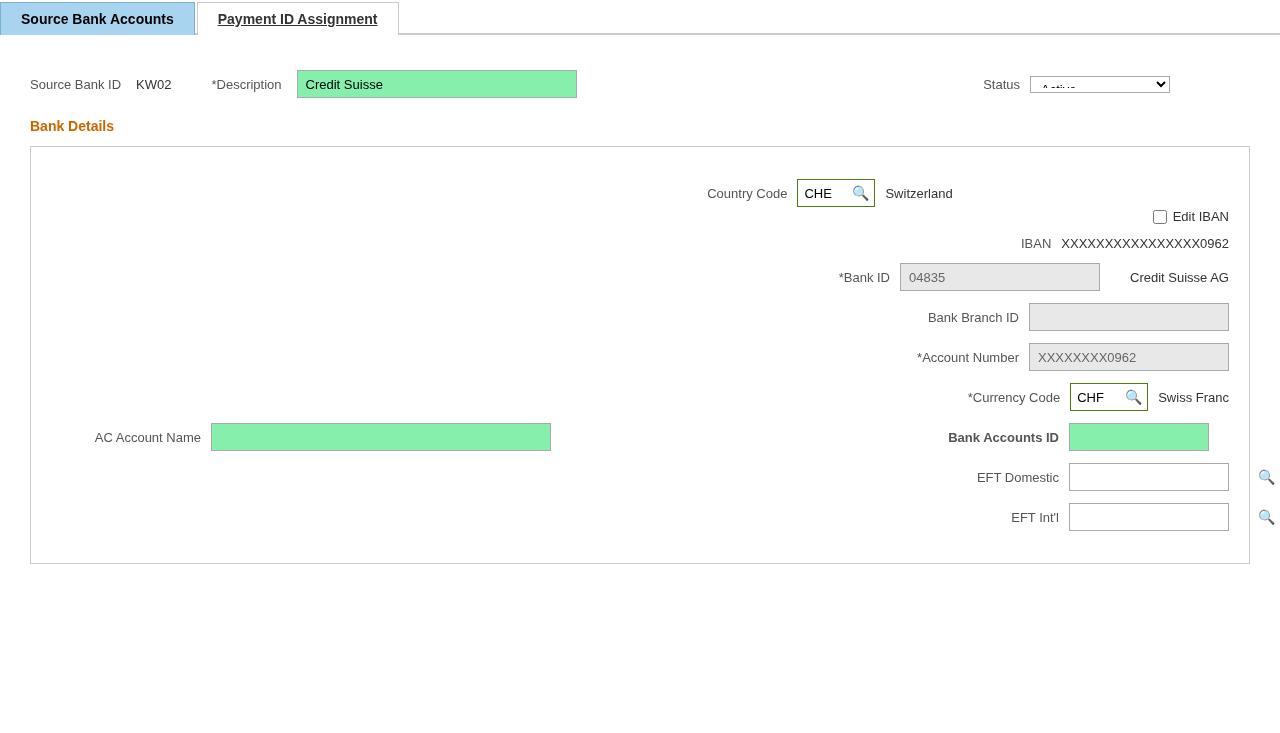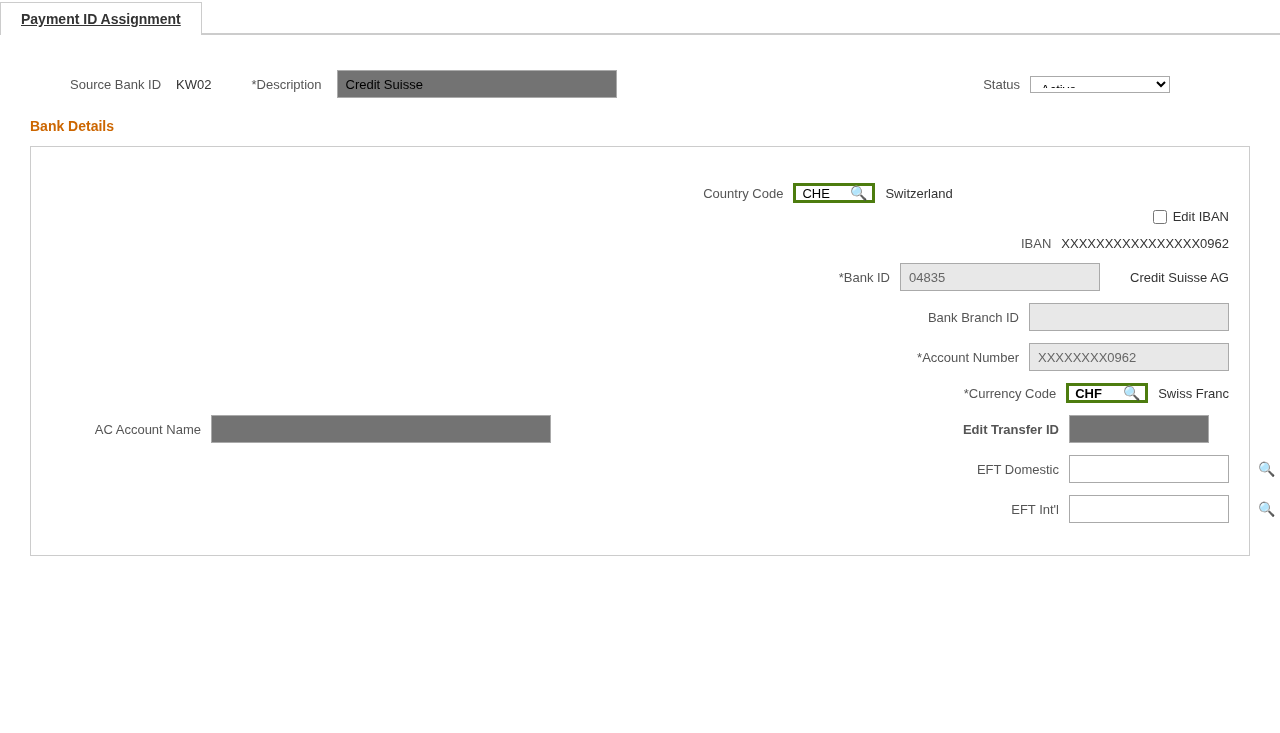--- a/index.html
+++ b/index.html
@@ -42,21 +42,21 @@
       font-size: 13px;
       min-width: 160px;
     }
     .form-value { font-size: 13px; margin-left: 5px; }
 
     input[type="text"] {
       border: 1px solid #aaa;
       padding: 4px 8px;
       font-size: 13px;
       height: 28px;
-      background: #737373;
+      background: #86efac;
     }
     input[type="text"].disabled-input {
       background: #e8e8e8;
       color: #666;
     }
     input[type="text"].wide { width: 280px; }
     input[type="text"].medium { width: 200px; }
     input[type="text"].full { width: 420px; }
 
     select {
@@ -81,22 +81,22 @@
       color: #cc6600;
       font-weight: bold;
       font-size: 14px;
       margin-bottom: 12px;
     }
 
     
     .search-field {
       display: flex;
       align-items: center;
-      border: 3px solid #4d7c0f;
-      height: 20px;
+      border: 1px solid #4d7c0f;
+      height: 28px;
       background: #fff;
     }
     .search-field input {
       border: none;
       outline: none;
       padding: 4px 6px;
       font-size: 13px;
       width: 60px;
       background: transparent;
     }
@@ -137,30 +137,33 @@
     .inline-text { margin-left: 10px; font-size: 13px; color: #333; }
 
     .two-col-row { display: flex; align-items: center; gap: 80px; }
 
     .field-group { display: flex; align-items: center; }
   </style>
 </head>
 <body>
 
 <div class="tabs">
+  <div class="tab active">
+    <span>Source Bank Accounts</span>
+  </div>
   <div class="tab inactive">
     <span>Payment ID Assignment</span>
   </div>
 </div>
 
 <div class="main-content">
 
   <div class="header-form">
     <div class="field-group">
-      <span class="form-label" style="min-width:auto; text-align:right; padding-right:10px;margin-left:40px;">Source Bank ID</span>
+      <span class="form-label" style="min-width:auto; text-align:right; padding-right:10px;">Source Bank ID</span>
       <span class="form-value" style="font-size:13px; margin-left:5px;">KW02</span>
     </div>
     <div class="field-group">
       <span class="form-label" style="min-width:auto; text-align:right; padding-right:10px; color:#555;">*Description</span>
       <input type="text" class="wide" style="margin-left: 5px;" value="Credit Suisse">
     </div>
     <div class="field-group" style="margin-left:auto; padding-right:80px;">
       <span style="font-size:13px; color:#555; padding-right:10px;">Status</span>
       <select>
         <option>Active</option>
@@ -204,33 +207,33 @@
 
     <div class="form-row">
       <span class="form-label">*Account Number</span>
       <input type="text" class="medium disabled-input" value="XXXXXXXX0962" style="">
     </div>
 
 
     <div class="form-row">
       <span class="form-label">*Currency Code</span>
       <div class="search-field">
-        <input type="text" style="width: 50px; font-weight: bold;" value="CHF">
+        <input type="text" style="width: 50px;" value="CHF">
         <button class="search-btn">🔍</button>
       </div>
       <span class="inline-text">Swiss Franc</span>
     </div>
 
     <div class="form-row two-col-row">
       <div class="field-group">
         <span class="form-label">AC Account Name</span>
         <input type="text" style="width: 340px;">
       </div>
       <div class="field-group" style="margin-left:auto; padding-right:20px;">
-        <span style="font-size:13px; color:#555; padding-right:10px; font-weight:bold;">Edit Transfer ID</span>
+        <span style="font-size:13px; color:#555; padding-right:10px; font-weight:bold;">Bank Accounts ID</span>
         <input type="text" style="width: 140px;">
       </div>
     </div>
 
     <div class="form-row">
       <span class="form-label">EFT Domestic</span>
       <div class="search-field-wide">
         <input type="text" style="">
         <button class="search-btn">🔍</button>
       </div>

